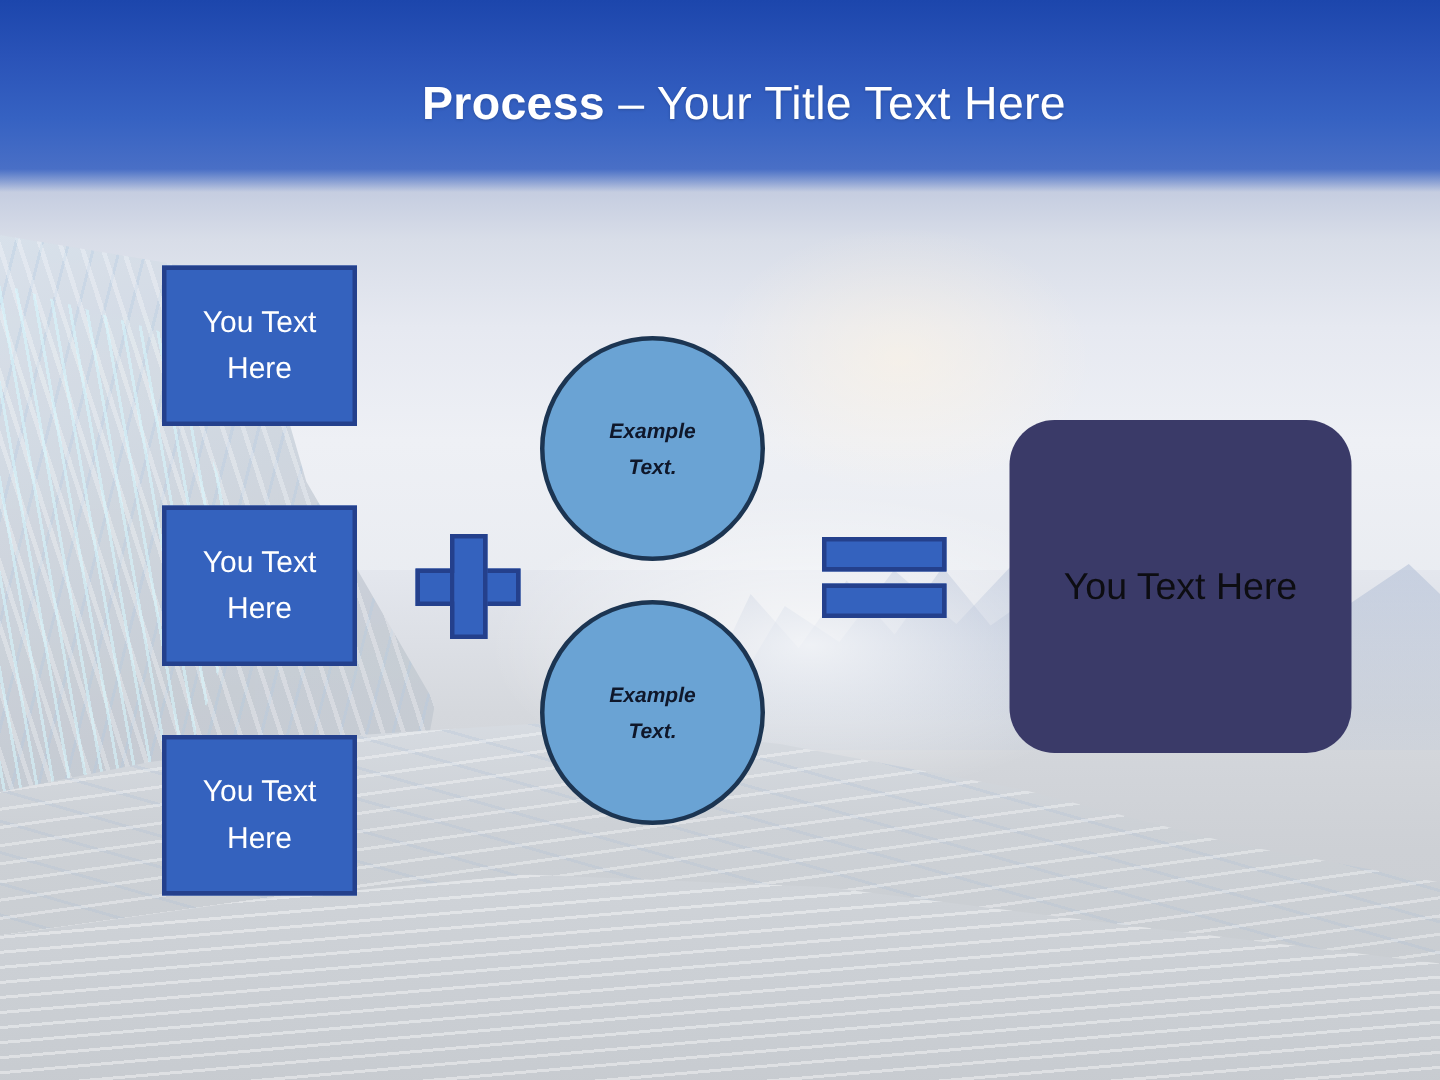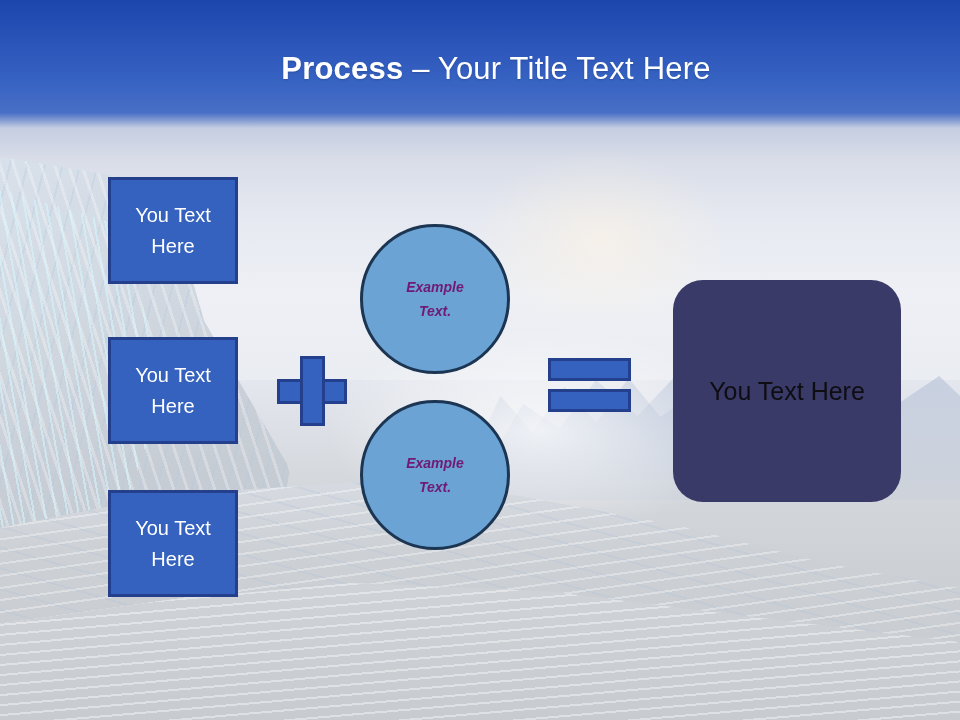--- a/index.html
+++ b/index.html
@@ -107,21 +107,21 @@
   .plus .bar{position:absolute;background:#3462be;border:3px solid #24408c;box-sizing:border-box;}
   .plus .bar-h{left:0;top:23px;width:70px;height:25px;}
   .plus .bar-v{left:23px;top:0;width:25px;height:70px;}
   .plus .cover-h{position:absolute;left:26px;top:26px;width:19px;height:19px;background:#3462be;}
 
   
   .circle{
     position:absolute;width:150px;height:150px;border-radius:50%;
     background:#6aa3d4;border:3px solid #1c3552;box-sizing:border-box;
     display:flex;flex-direction:column;align-items:center;justify-content:center;
-    color:#701a75;font-size:14px;line-height:24px;font-weight:bold;font-style:italic;
+    color:#0f172a;font-size:14px;line-height:24px;font-weight:bold;font-style:italic;
     text-align:center;
   }
   .circle-1{left:360px;top:224px;}
   .circle-2{left:360px;top:400px;}
 
   
   .equals{position:absolute;left:548px;top:358px;width:83px;height:54px;}
   .equals .eq-bar{
     position:absolute;left:0;width:83px;height:23px;
     background:#3462be;border:3px solid #24408c;box-sizing:border-box;

